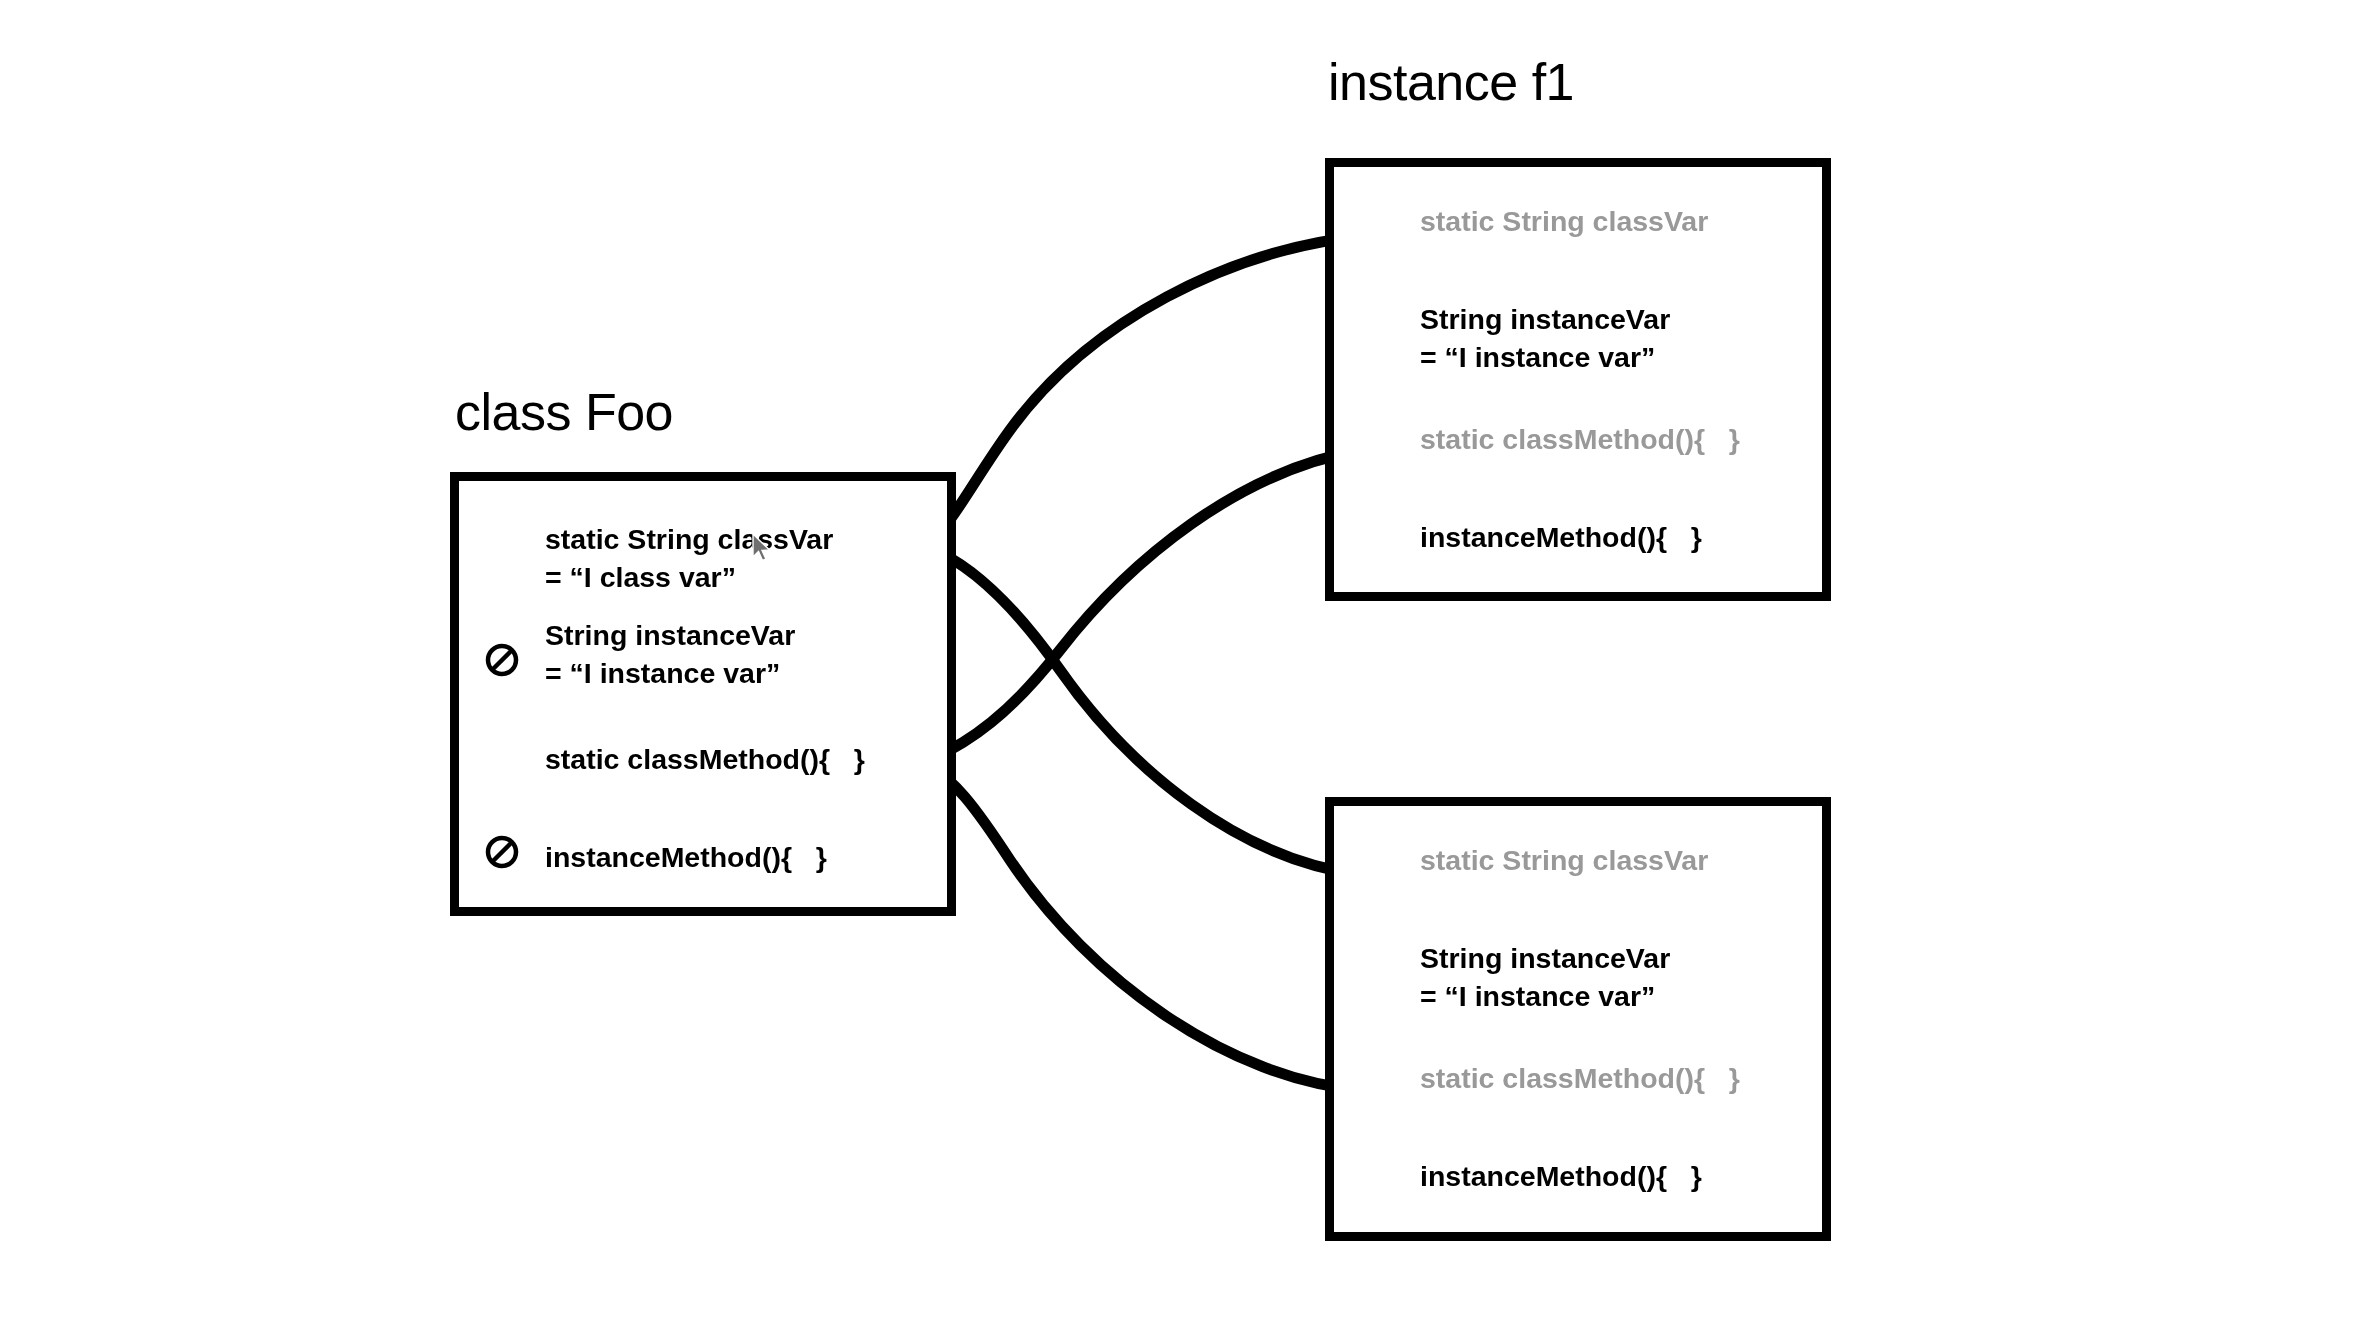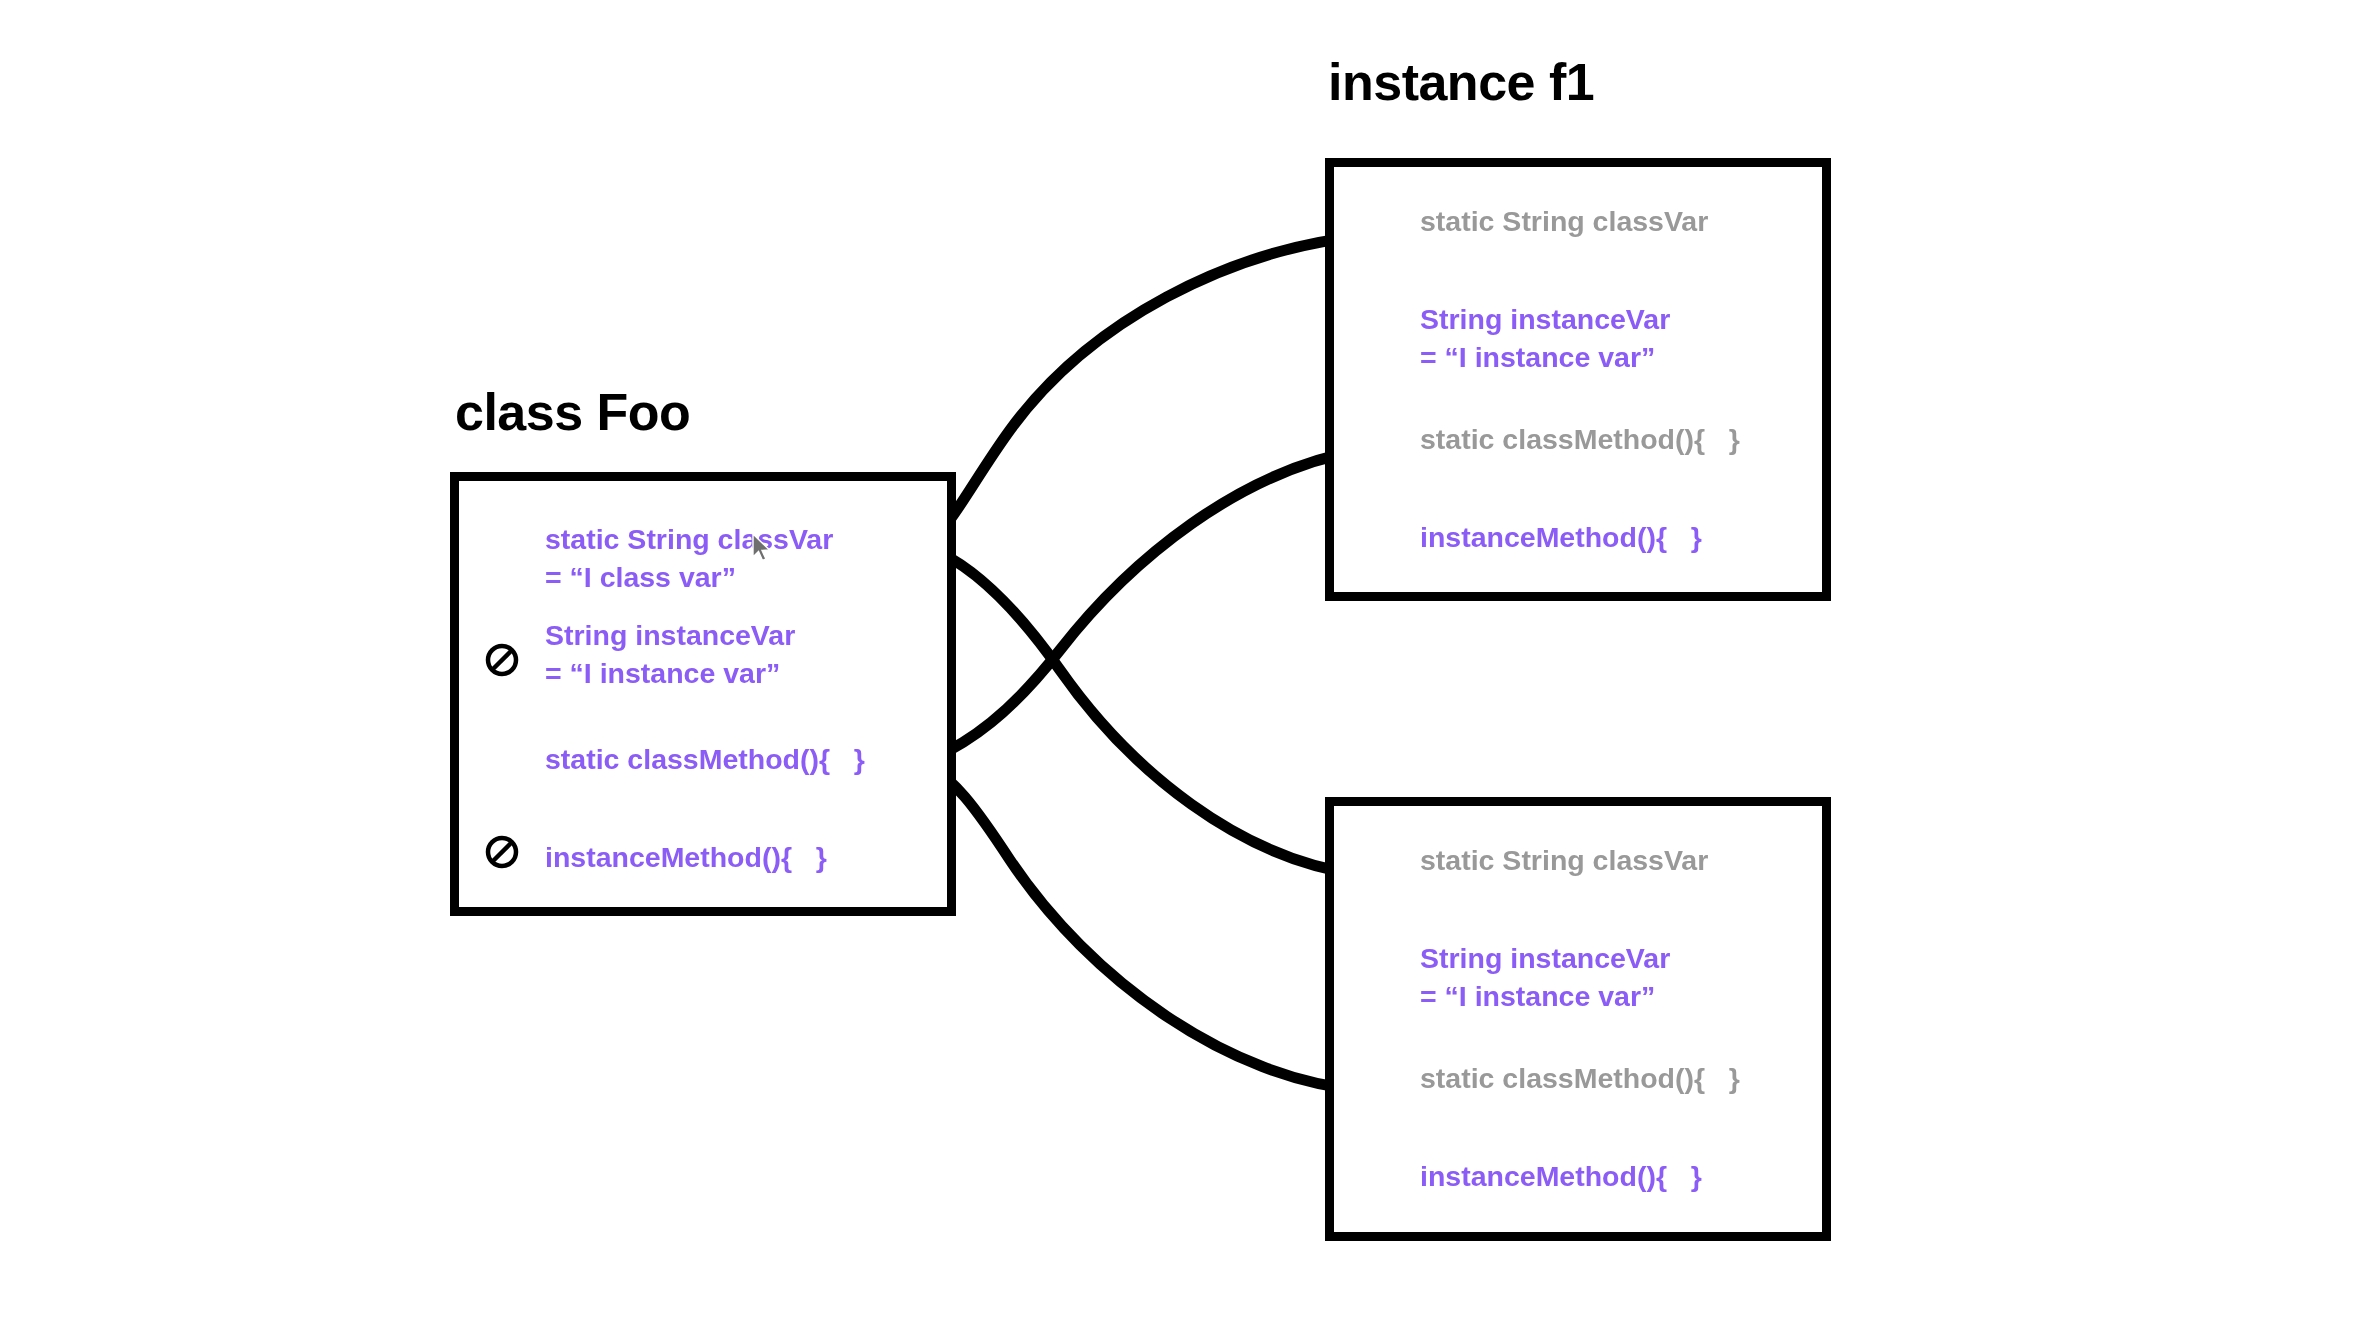--- a/index.html
+++ b/index.html
@@ -24,36 +24,36 @@
     background: #ffffff;
   }
   #class-foo-box  { left: 450px;  top: 472px; width: 506px;  height: 444px; }
   #instance-f1-box{ left: 1325px; top: 158px; width: 506px;  height: 443px; }
   #instance-f2-box{ left: 1325px; top: 797px; width: 506px;  height: 444px; }
 
   
   .box-title {
     position: absolute;
     font-size: 52px;
-    font-weight: bold;
+    font-weight: normal;
     color: #000000;
     letter-spacing: -0.5px;
     white-space: nowrap;
   }
   #title-class-foo   { left: 455px;  top: 382px; }
   #title-instance-f1 { left: 1328px; top: 52px;  }
   #title-instance-f2 { left: 1328px; top: 690px; }
 
   
   .member {
     position: absolute;
     font-size: 28.5px;
     font-weight: bold;
     line-height: 38px;
-    color: #8b5cf6;
+    color: #000000;
     white-space: pre;
   }
   .member.muted { color: #999999; }
 
   
   #foo-m1 { left: 545px; top: 520px; }
   #foo-m2 { left: 545px; top: 616px; }
   #foo-m3 { left: 545px; top: 740px; }
   #foo-m4 { left: 545px; top: 838px; }
 

